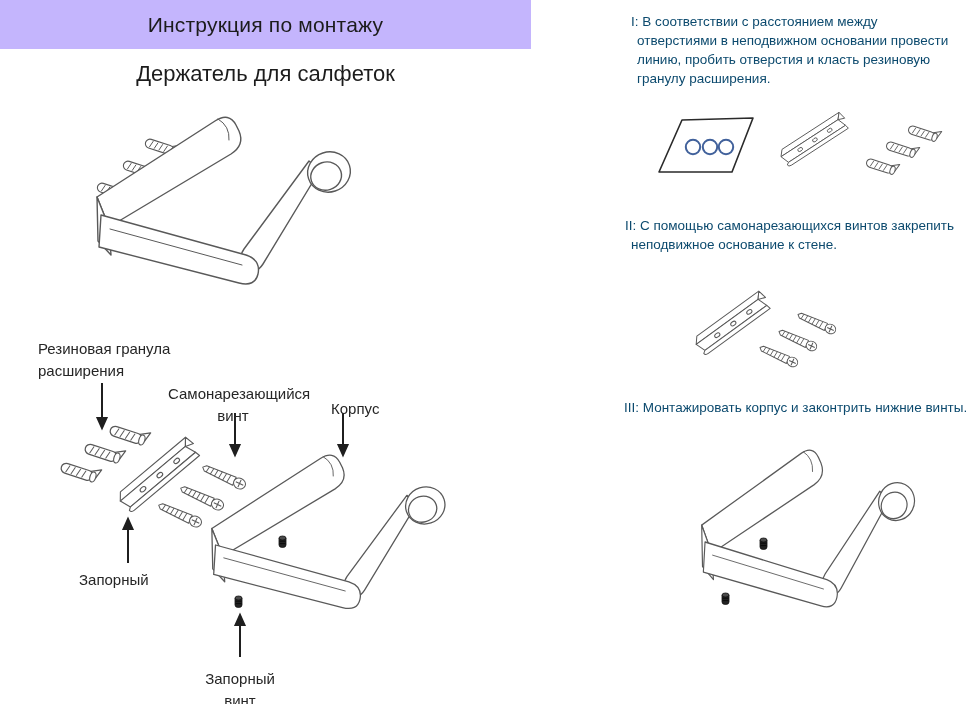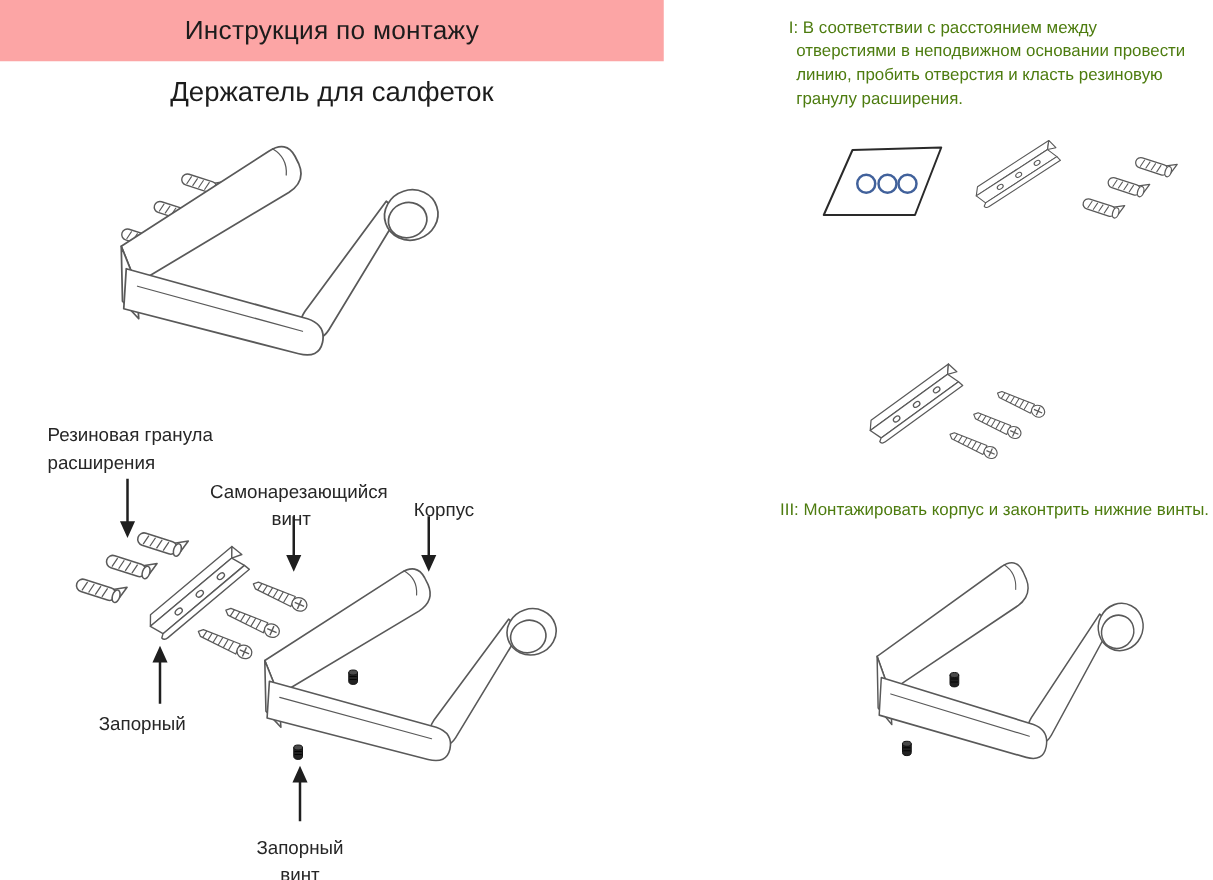--- a/index.html
+++ b/index.html
@@ -1,25 +1,25 @@
 <!DOCTYPE html>
 <html><head>
 <meta charset="utf-8">
 <style>
   html,body{margin:0;padding:0;background:#fff;}
   #page{
     position:relative;width:970px;height:704px;background:#fff;
     font-family:"Liberation Sans",sans-serif;color:#1f1f1f;overflow:hidden;
   }
   .abs{position:absolute;}
-  #header-bar{left:0;top:0;width:531px;height:49px;background:#fca5a5;
+  #header-bar{left:0;top:0;width:531px;height:49px;background:#c4b5fd;
     display:flex;align-items:center;justify-content:center;}
   #title{font-size:21px;color:#1c1c1c;letter-spacing:.2px;}
   #subtitle{left:0;top:61px;width:531px;text-align:center;font-size:22px;color:#1c1c1c;}
-  .step-text{font-size:13.5px;line-height:1.42;color:#4d7c0f;text-indent:-6px;padding-left:6px;}
+  .step-text{font-size:13.5px;line-height:1.42;color:#0c4a6e;text-indent:-6px;padding-left:6px;}
   .lbl{font-size:15px;line-height:1.45;color:#262626;}
   .ctr{text-align:center;}
   svg{display:block;overflow:visible;}
 </style>
 </head>
 <body>
 
 <div id="page">
 
   <svg width="0" height="0" style="position:absolute" aria-hidden="true">
@@ -143,20 +143,21 @@
       </g>
     </g>
     <use href="#sym-rail" transform="translate(124,46) rotate(-33) scale(0.8)"></use>
     <g>
       <use href="#sym-anchor" transform="translate(255,13) rotate(18) scale(0.92)"></use>
       <use href="#sym-anchor" transform="translate(233,29) rotate(18) scale(0.92)"></use>
       <use href="#sym-anchor" transform="translate(213,46) rotate(18) scale(0.92)"></use>
     </g>
   </svg>
 
+  <div class="abs step-text" style="left:625px;top:216px;width:330px">II: С помощью самонарезающихся винтов закрепить неподвижное основание к стене.</div>
 
   <svg class="abs" style="left:672px;top:288px" width="235" height="85" viewBox="0 0 235 85">
     <use href="#sym-rail" transform="translate(22,58) rotate(-36) scale(0.9)"></use>
     <g>
       <use href="#sym-screw" transform="translate(128,22) rotate(24) scale(0.9)"></use>
       <use href="#sym-screw" transform="translate(109,39) rotate(24) scale(0.9)"></use>
       <use href="#sym-screw" transform="translate(90,55) rotate(24) scale(0.9)"></use>
     </g>
   </svg>
 

